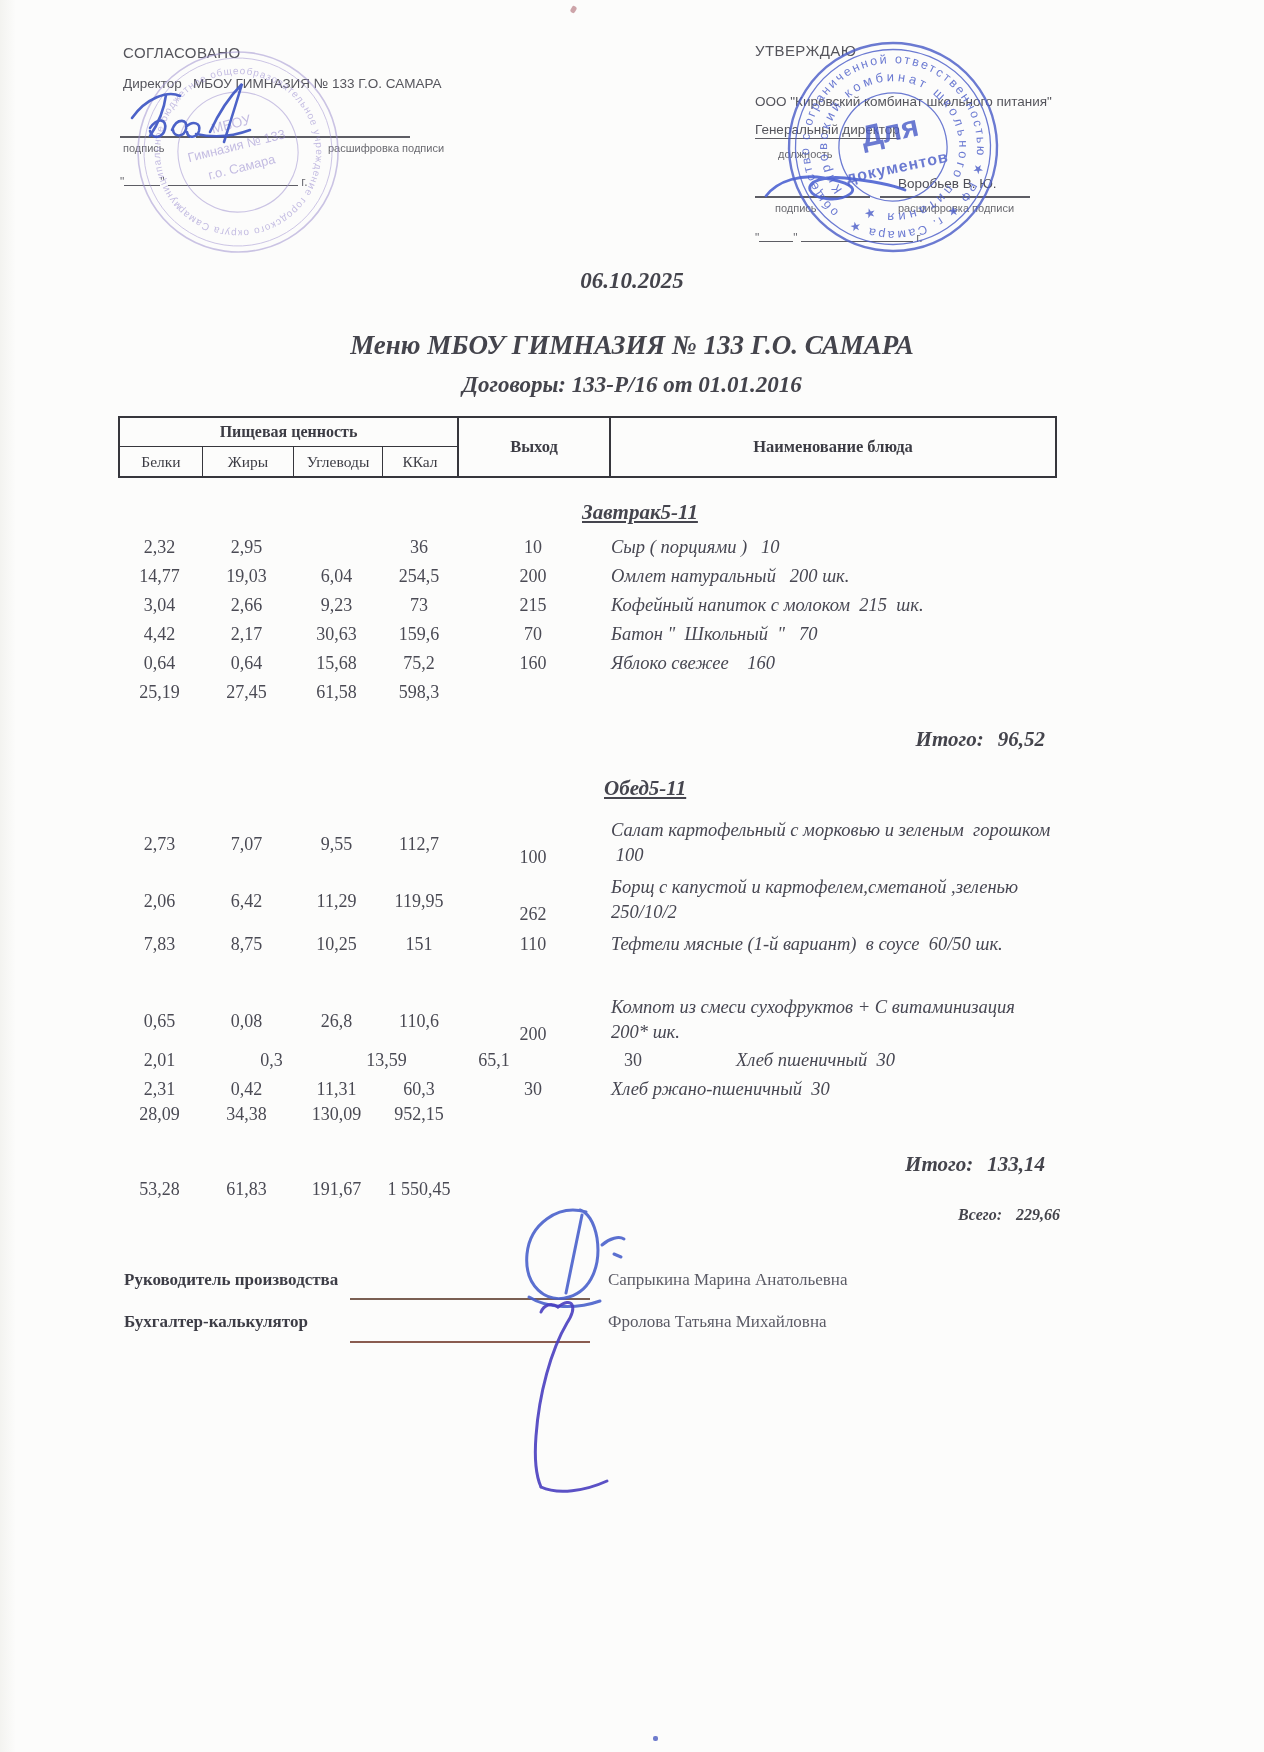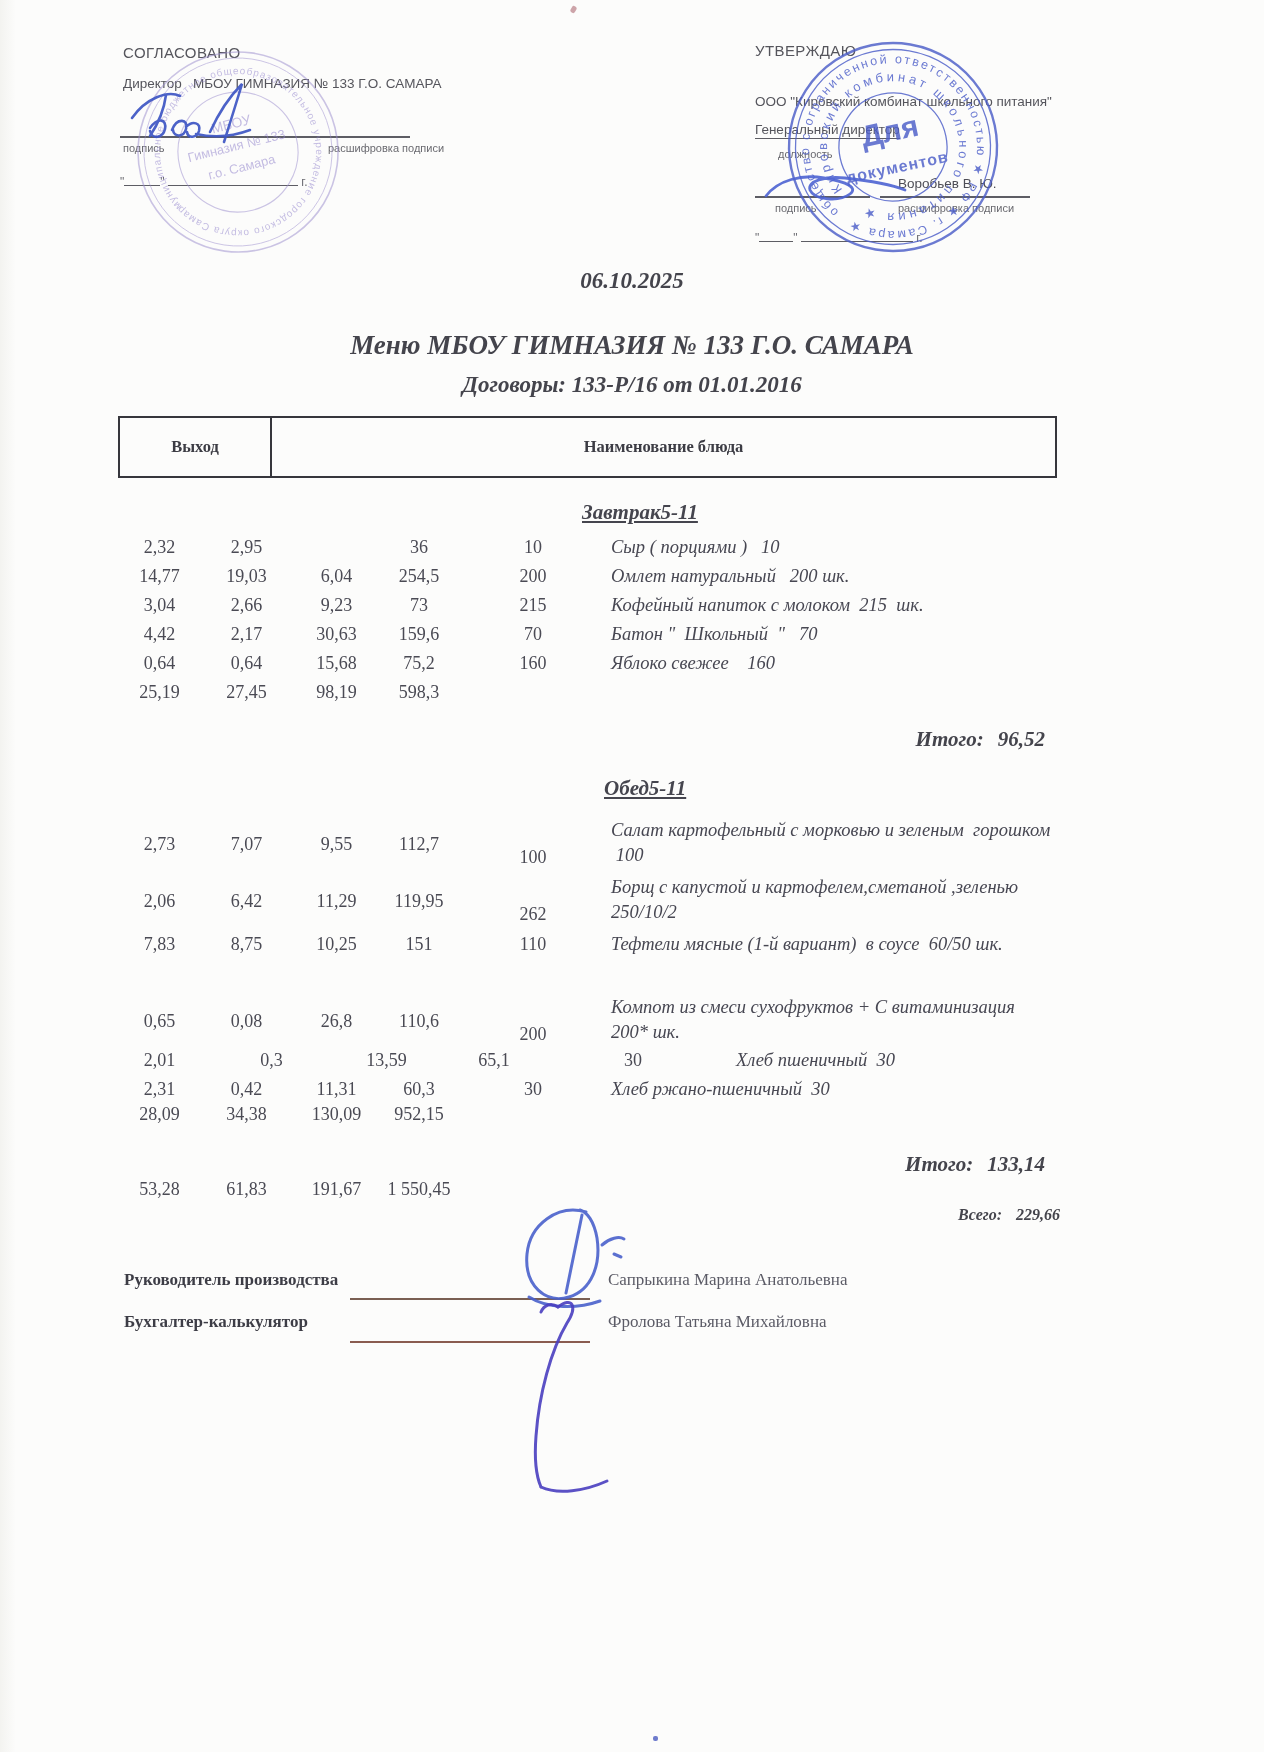--- a/index.html
+++ b/index.html
@@ -85,20 +85,29 @@
     <span>"</span><span class="uline" style="width:34px;height:13px;"></span><span>"</span>
     <span class="uline" style="width:112px;height:13px;"></span>
     <span>г.</span>
   </div>
 
   <div class="center-line serif bi" style="top:268px;font-size:23px;">06.10.2025</div>
   <div class="center-line serif bi" style="top:330px;font-size:27px;">Меню МБОУ ГИМНАЗИЯ № 133 Г.О. САМАРА</div>
   <div class="center-line serif bi" style="top:372px;font-size:23px;">Договоры: 133-Р/16 от 01.01.2016</div>
 
   <div class="thead">
+    <div class="th-nutr">
+      <div class="th-group">Пищевая ценность</div>
+      <div class="th-sub">
+        <div style="width:83px;">Белки</div>
+        <div style="width:91px;">Жиры</div>
+        <div style="width:89px;">Углеводы</div>
+        <div style="flex:1;">ККал</div>
+      </div>
+    </div>
     <div class="th-out">Выход</div>
     <div class="th-dish">Наименование блюда</div>
   </div>
 
   <div class="sec-head" style="left:582px;top:500px;">Завтрак5-11</div>
 
   <div class="row" style="top:534px;">
     <span class="c">2,32</span>
     <span class="c">2,95</span>
     <span class="c"></span>
@@ -134,21 +143,21 @@
     <span class="c">0,64</span>
     <span class="c">0,64</span>
     <span class="c">15,68</span>
     <span class="c">75,2</span>
     <span class="c out">160</span>
     <span class="dish">Яблоко свежее    160</span>
   </div>
   <div class="row" style="top:679px;">
     <span class="c">25,19</span>
     <span class="c">27,45</span>
-    <span class="c">98,19</span>
+    <span class="c">61,58</span>
     <span class="c">598,3</span>
     <span class="c out"></span>
       <span class="dish"></span>
   </div>
 
   <div class="itogo serif bi" style="top:727px;">
     <span>Итого:</span><span class="gap"></span><span>96,52</span>
   </div>
 
   <div class="sec-head" style="left:604px;top:776px;">Обед5-11</div>

